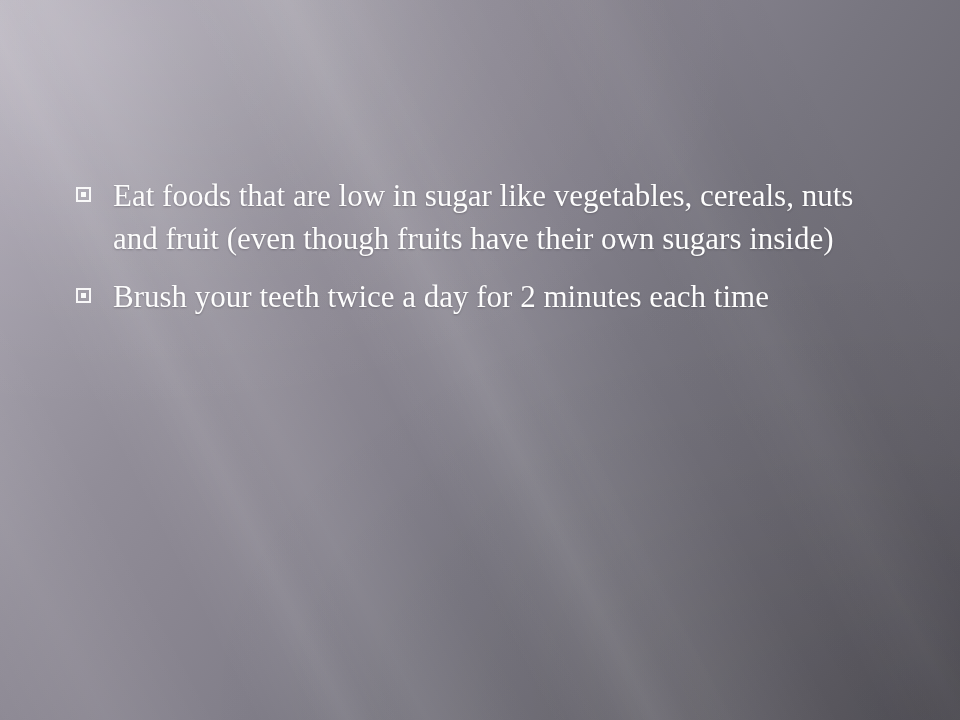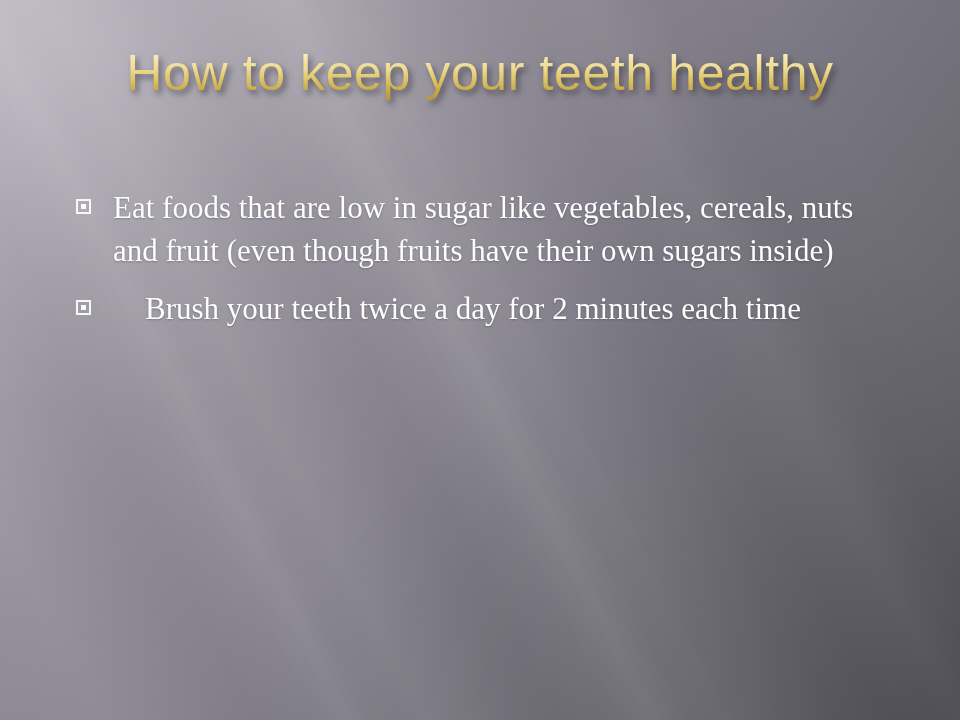--- a/index.html
+++ b/index.html
@@ -119,30 +119,30 @@
     background-clip: text;
     -webkit-text-fill-color: transparent;
     color: transparent;
     filter: drop-shadow(3px 4px 3px rgba(34,30,38,0.55));
   }
 
   
   .body-block {
     position: absolute;
     left: 76px;
-    top: 186px;
+    top: 174px;
     width: 856px;
     z-index: 4;
   }
   .bullet-row {
     display: flex;
     align-items: flex-start;
     margin-bottom: 14px;
   }
-  .bullet-row:last-child { margin-bottom: 4px; gap: 32px; }
+  .bullet-row:last-child { margin-bottom: 4px; }
 
   .bullet-marker {
     flex: 0 0 auto;
     width: 15px;
     height: 15px;
     margin-top: 13px;
     margin-right: 22px;
     box-sizing: border-box;
     border: 2px solid rgba(255,255,255,0.92);
     display: flex;
@@ -166,23 +166,20 @@
   }
 </style>
 </head>
 <body>
 
 <div class="slide">
 
   <div class="bg-streaks"></div>
   <div class="bg-vignette"></div>
 
-  <div class="title-block">
-    <h1 class="slide-title">How to keep your teeth healthy</h1>
-  </div>
 
   <div class="body-block">
 
     <div class="bullet-row">
       <span class="bullet-marker">
           <i></i>
         </span>
       <div class="bullet-text">Eat foods that are low in sugar like vegetables, cereals, nuts and fruit (even though fruits have their own sugars inside)</div>
     </div>
 

